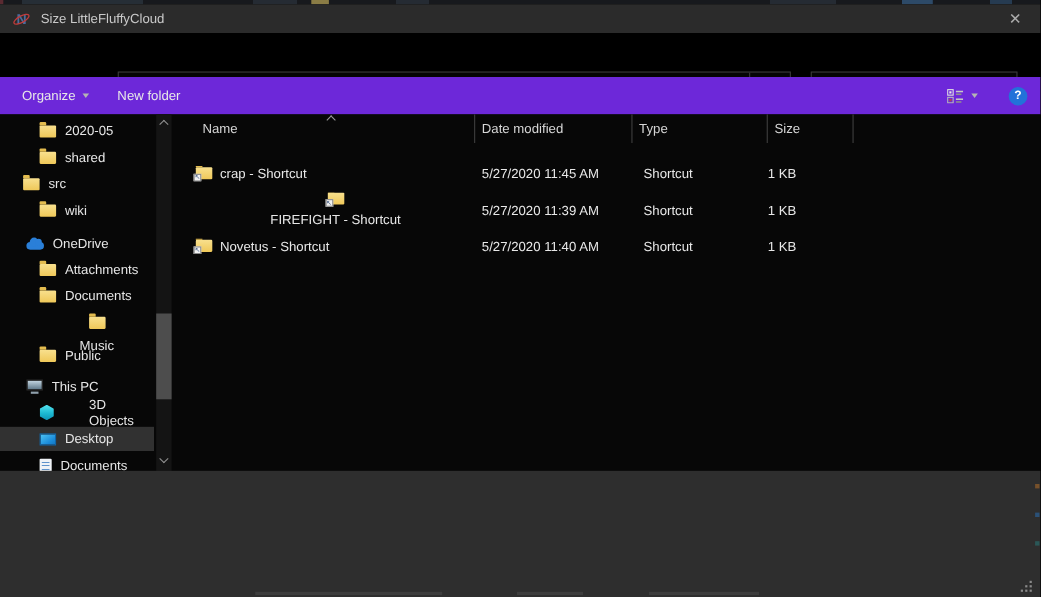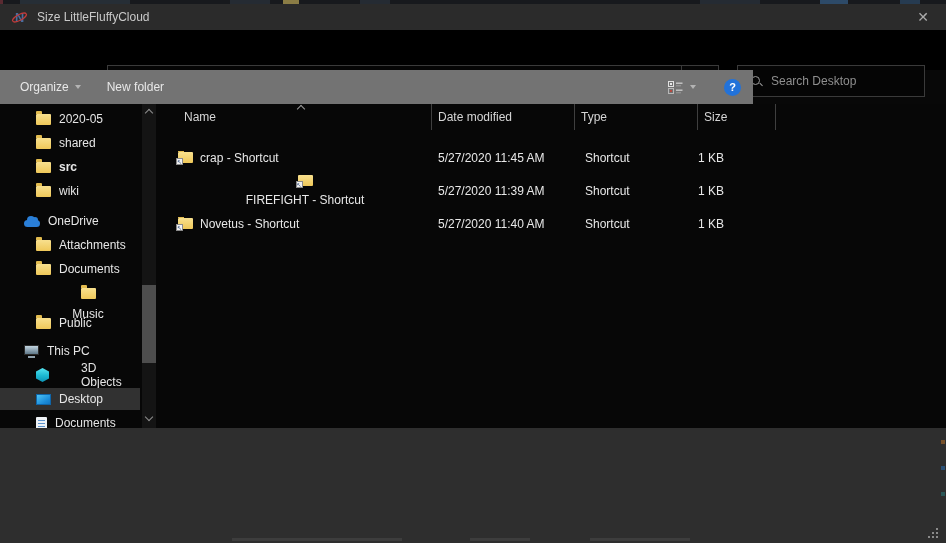--- a/index.html
+++ b/index.html
@@ -31,21 +31,21 @@
   .addr-right .seg { width:36px; display:flex; align-items:center; justify-content:center; color:#b9b9b9; }
   .addr-right .divider { width:1px; background:#3a3a3a; }
   .refresh-glyph { font-size:15px; color:#cfcfcf; }
   .search-box { position:absolute; left:737px; top:35px; width:188px; height:32px; background:#050505; border:1px solid #3a3a3a; display:flex; align-items:center; gap:9px; padding-left:12px; }
   .search-box .ph { color:#8f8f8f; }
   .mag { position:relative; width:12px; height:12px; }
   .mag::before { content:""; position:absolute; left:1px; top:1px; width:7px; height:7px; border:1.4px solid #9c9c9c; border-radius:50%; }
   .mag::after { content:""; position:absolute; left:8.5px; top:8.5px; width:4px; height:1.4px; background:#9c9c9c; transform:rotate(45deg); }
 
   
-  .toolbar { position:absolute; left:0; top:70px; width:753px; height:34px; background:#737373; display:flex; align-items:center; }
+  .toolbar { position:absolute; left:0; top:70px; width:946px; height:34px; background:#6d28d9; display:flex; align-items:center; }
   .tool-item { display:flex; align-items:center; gap:6px; color:#e8e8e8; }
   .caret-down { width:0; height:0; border-left:3.5px solid transparent; border-right:3.5px solid transparent; border-top:4px solid #b4b4b4; }
   .tool-right { position:absolute; right:12px; top:0; height:34px; display:flex; align-items:center; gap:10px; }
   .help-circle { width:17px; height:17px; border-radius:50%; background:#2272d9; color:#fff; font-weight:bold; font-size:11px; display:flex; align-items:center; justify-content:center; }
 
   
   .main { position:absolute; left:0; top:104px; width:946px; height:324px; background:#070707; }
 
   
   .sidebar { position:absolute; left:0; top:0; width:158px; height:324px; }
@@ -185,21 +185,21 @@
     <div class="sidebar">
       <div>
           <div class="side-item" style="top: 4px; padding-left: 36px;">
             <span class="ico icon-folder"></span>
             <span>2020-05</span>
           </div>
           <div class="side-item" style="top: 28px; padding-left: 36px;">
             <span class="ico icon-folder"></span>
             <span>shared</span>
           </div>
-          <div class="side-item" style="top: 52px; padding-left: 36px; font-weight: bold;">
+          <div class="side-item" style="top: 52px; padding-left: 21px;">
             <span class="ico icon-folder"></span>
             <span>src</span>
           </div>
           <div class="side-item" style="top: 76px; padding-left: 36px;">
             <span class="ico icon-folder"></span>
             <span>wiki</span>
           </div>
           <div class="side-item" style="top: 106px; padding-left: 24px;">
             <span class="ico icon-cloud"></span>
             <span>OneDrive</span>

